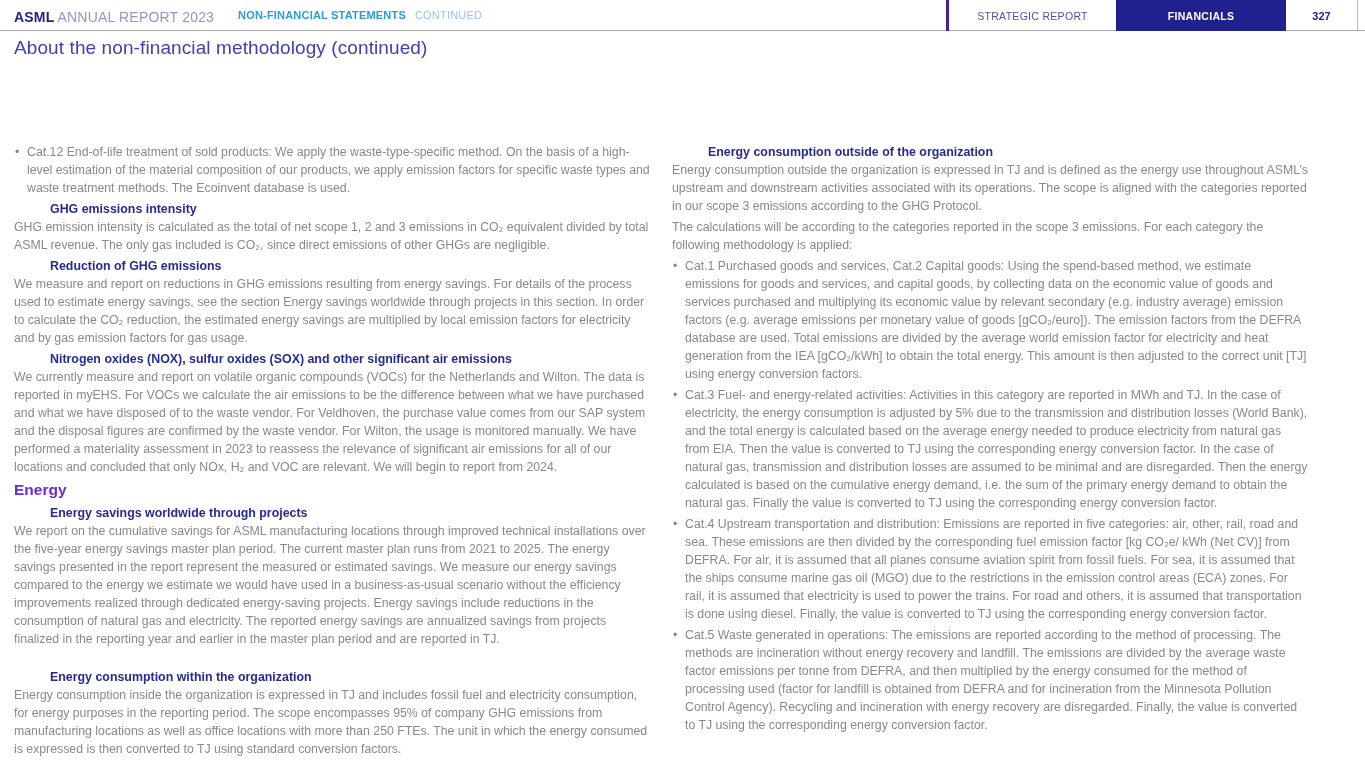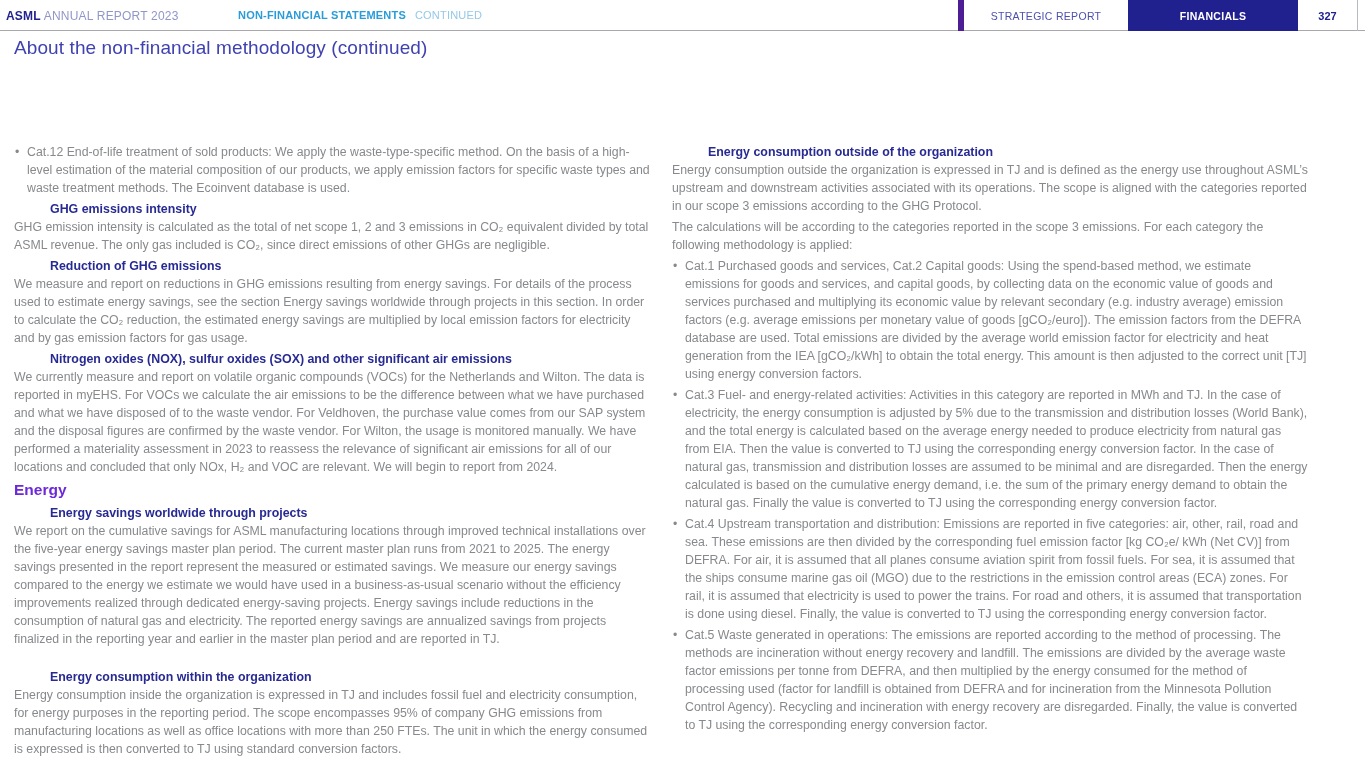--- a/index.html
+++ b/index.html
@@ -13,45 +13,45 @@
     color: #87898c;
   }
 
   
   .header {
     position: absolute; top: 0; left: 0; width: 1365px; height: 31px;
     border-bottom: 1px solid #a9a9ad;
     background: #ffffff;
   }
   .brand {
-    position: absolute; left: 6px; top: 9px;
-    font-size: 12px; letter-spacing: 0.2px; white-space: nowrap;
+    position: absolute; left: 14px; top: 9px;
+    font-size: 14px; letter-spacing: 0.2px; white-space: nowrap;
   }
   .brand-bold { font-weight: bold; color: #23238f; }
   .brand-rest { color: #9196c8; margin-left: 3px; }
   .doc-section {
     position: absolute; left: 238px; top: 9px;
     font-size: 11px; letter-spacing: 0.2px; white-space: nowrap;
   }
   .sec-bold { font-weight: bold; color: #2a9cd8; }
   .sec-rest { color: #93c9e8; margin-left: 9px; }
   .tabs {
     position: absolute; right: 0; top: 0; height: 31px;
     display: flex; align-items: stretch;
   }
   .tab {
     width: 170px; display: flex; align-items: center; justify-content: center;
     font-size: 10.5px; letter-spacing: 0.3px; color: #4c4fae;
-    border-left: 6px solid #4c1d95; cursor: pointer; white-space: nowrap;
+    border-left: 3px solid #4c1d95; cursor: pointer; white-space: nowrap;
   }
   .tab.active {
     background: #21208f; color: #ffffff; font-weight: bold; border-left: none;
   }
   .pagenum {
-    width: 60px; display: flex; align-items: center; justify-content: center;
+    width: 72px; display: flex; align-items: center; justify-content: center;
     font-size: 11px; font-weight: bold; color: #21208f;
     border-right: 1px solid #b9b9c6; margin-right: 7px;
   }
 
   
   .page-title {
     position: absolute; left: 14px; top: 37px;
     font-size: 19px; font-weight: 400; color: #3f42af;
     margin: 0; letter-spacing: 0.1px;
   }

